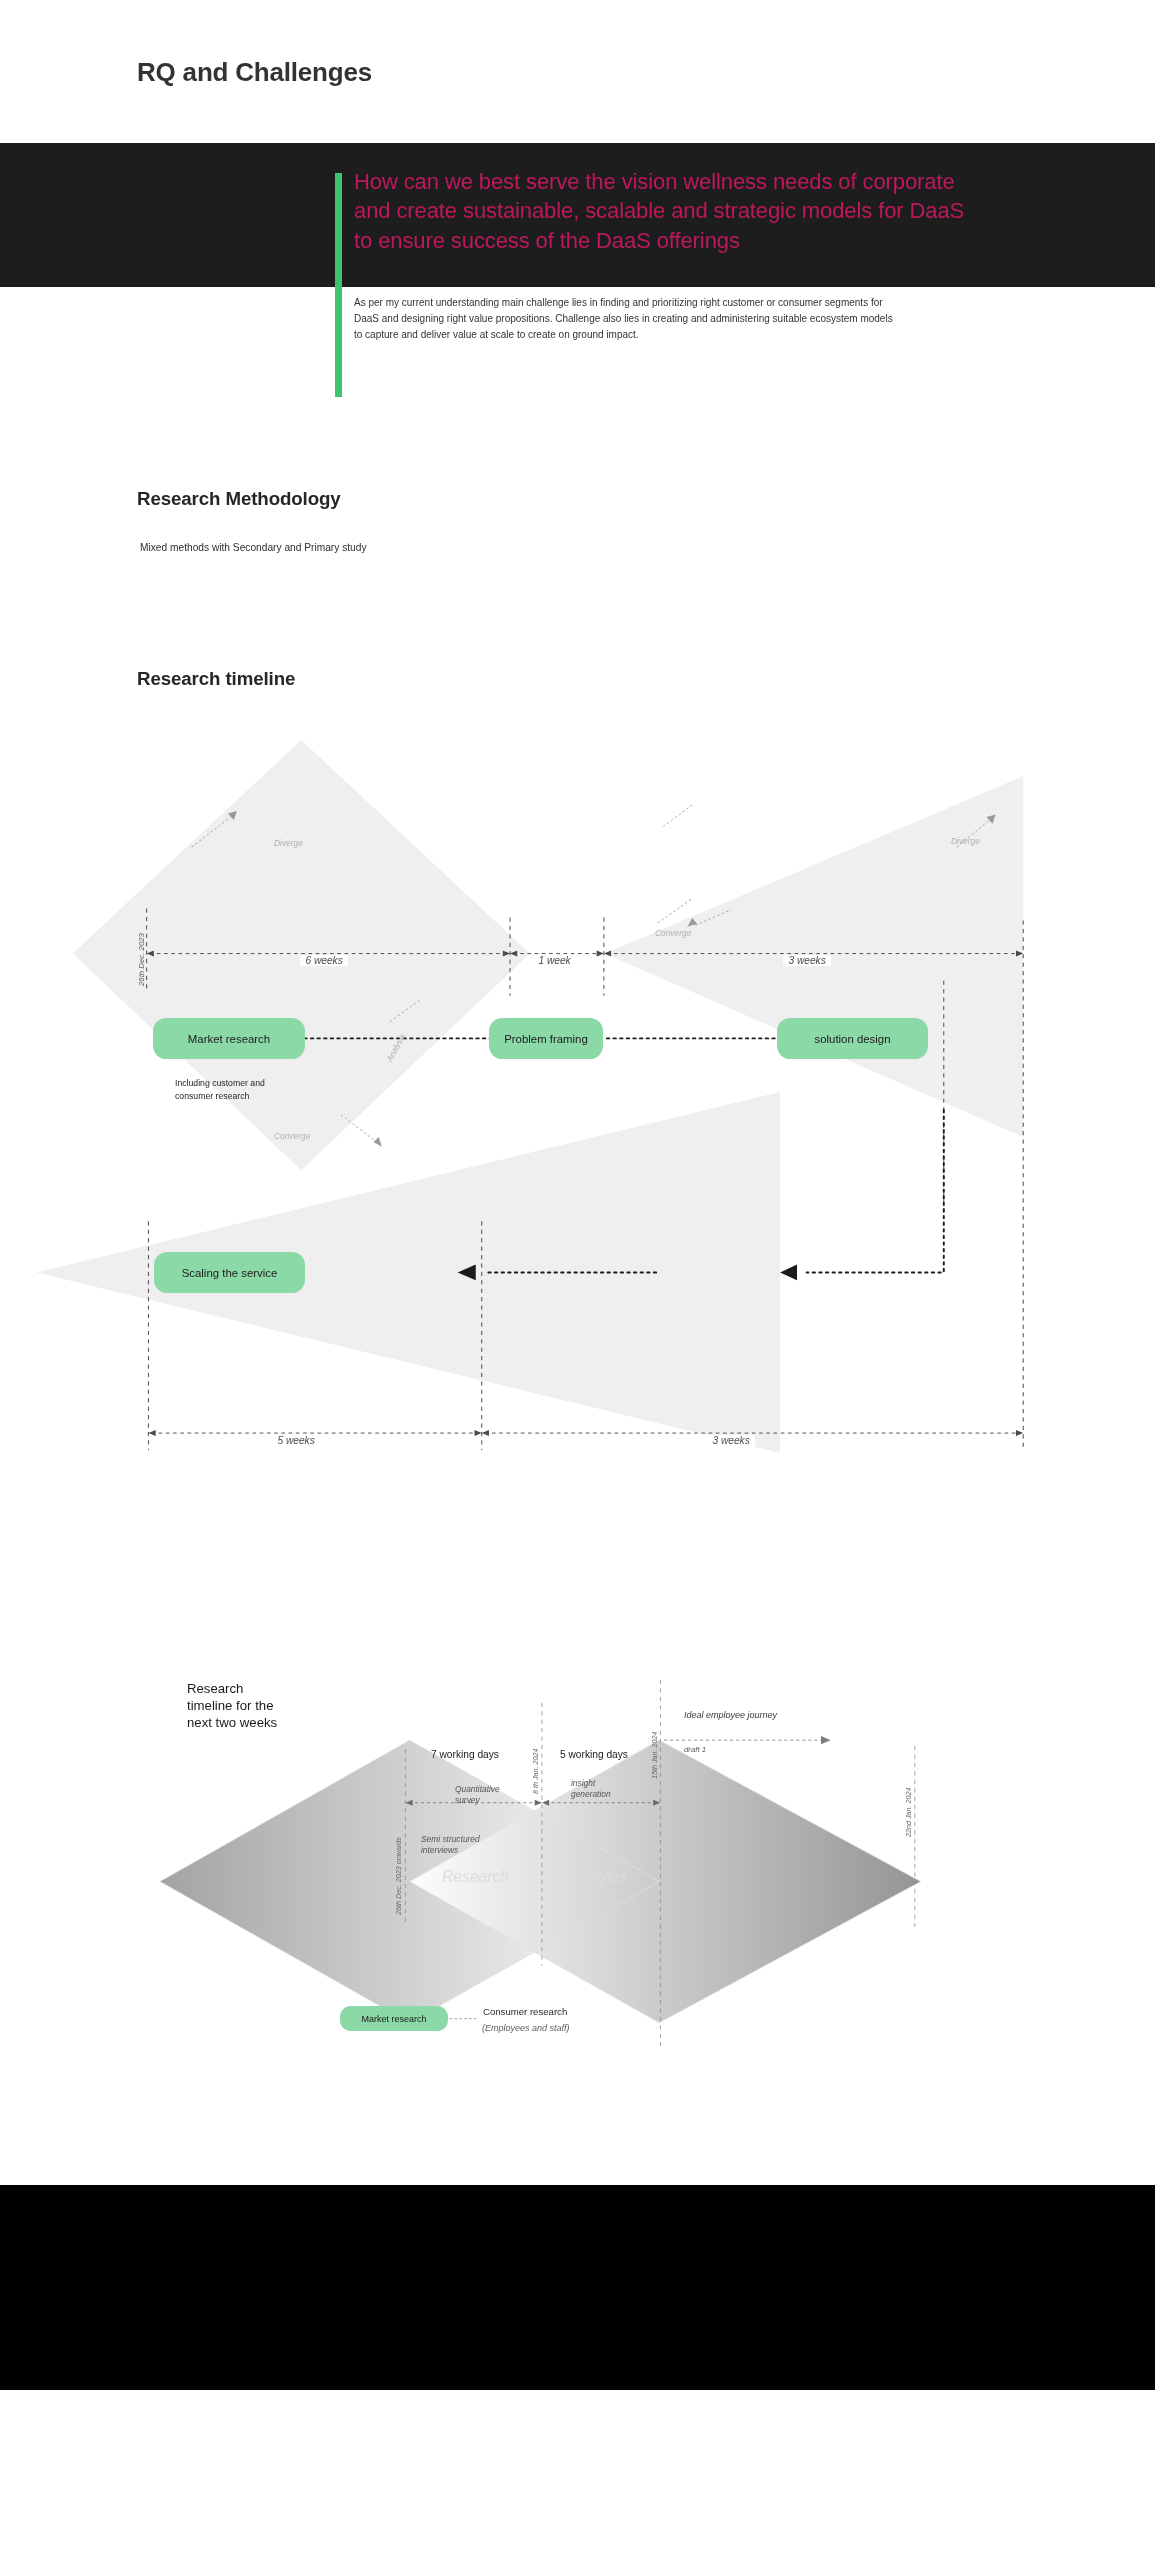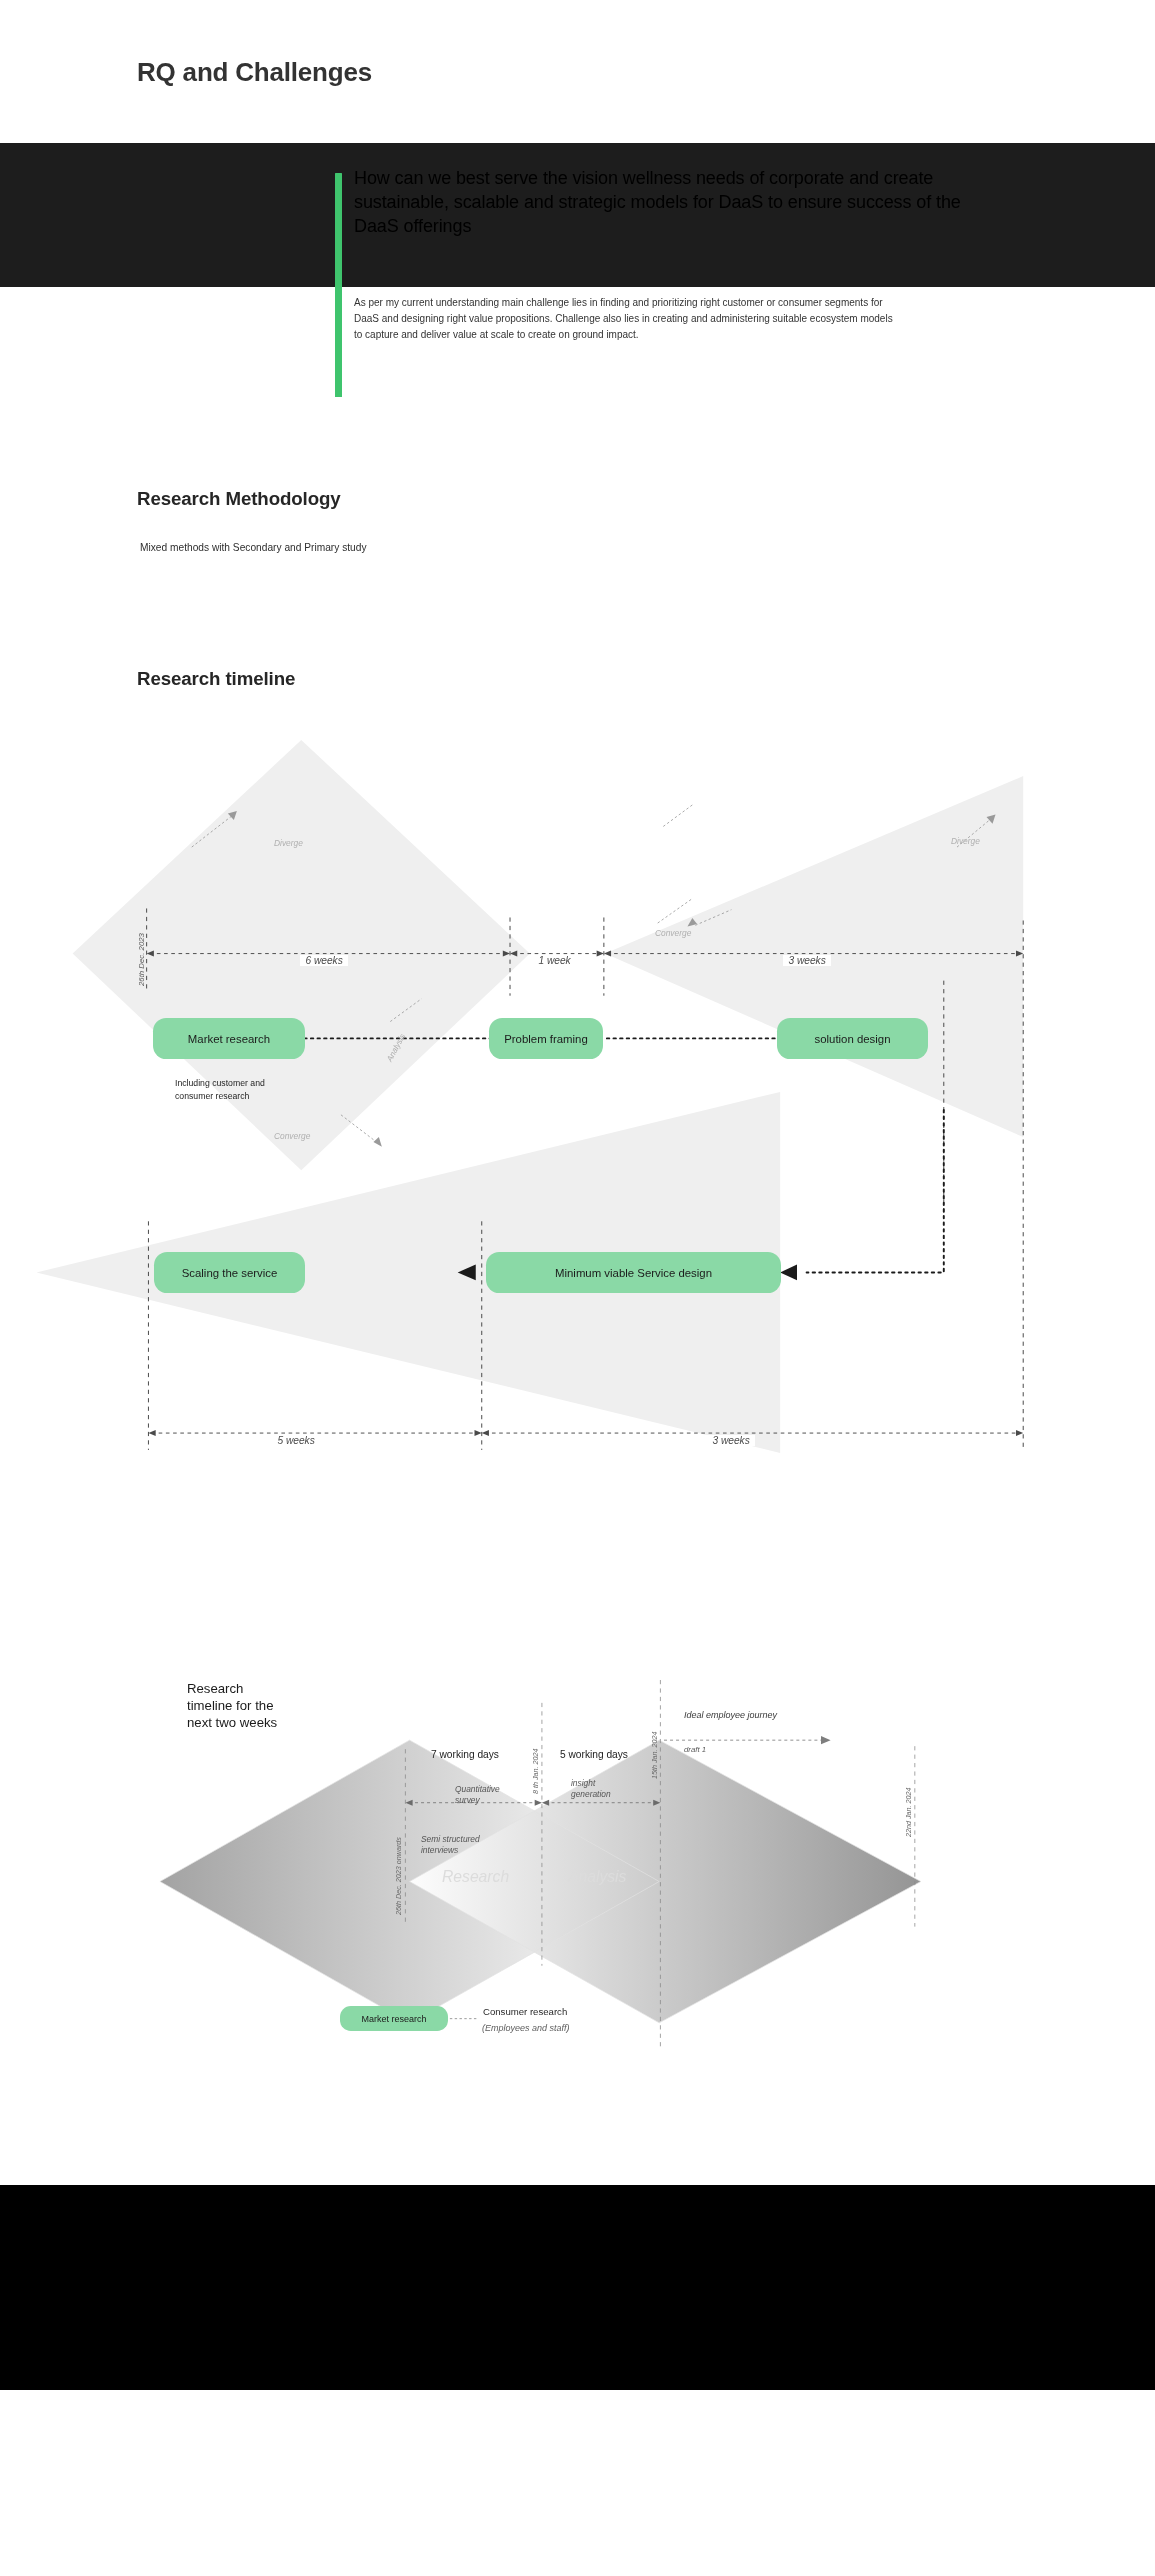--- a/index.html
+++ b/index.html
@@ -21,21 +21,21 @@
   
   .dark-band{
     position:absolute;left:0;top:143px;width:1156px;height:144px;background:#1d1d1d;
   }
   .accent-bar{
     position:absolute;left:335px;top:173px;width:6.6px;height:224px;background:#3fc46d;
     border-radius:0.6px;
   }
   .quote-text{
     position:absolute;left:354px;top:167px;width:620px;
-    font-size:18px;line-height:1.33;font-weight:500;color:#000000;letter-spacing:-0.1px;
+    font-size:22px;line-height:1.33;font-weight:500;color:#be185d;letter-spacing:-0.1px;
   }
   .quote-sub{
     position:absolute;left:354px;top:295px;width:542px;
     font-size:10px;line-height:1.62;color:#333333;
   }
 
   
   .h2{
     position:absolute;font-size:18.7px;font-weight:700;color:#262626;letter-spacing:-0.1px;
   }
@@ -253,23 +253,20 @@
     <div class="pill" style="left:777px;top:278px;width:151px;height:41px;text-align:right;">
       <span>solution design</span>
     </div>
 
     <div class="soft-label" style="left:655px;top:188px;">Converge</div>
 
     <div class="pill" style="left:154px;top:512px;width:151px;height:41px;">
       <span>Scaling the service</span>
     </div>
 
-    <div class="pill" style="left:486px;top:512px;width:295px;height:41px;">
-      <span>Minimum viable Service design</span>
-    </div>
 
     <div class="dim-label" style="left:272px;top:687px;">5 weeks</div>
     <div class="dim-label" style="left:707px;top:687px;">3 weeks</div>
   </div>
 
   <div class="mini-head" style="white-space:pre-line;">Research
 timeline for the
 next two weeks</div>
 
   <div class="mini">

